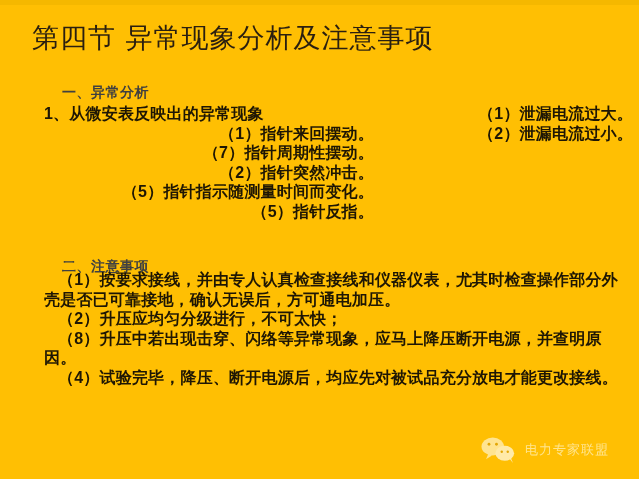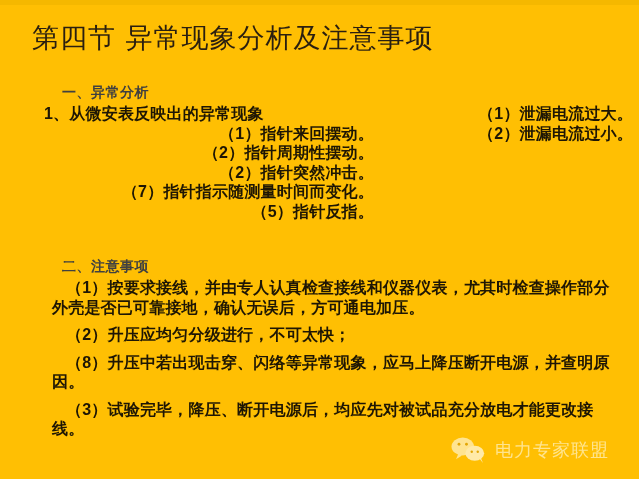--- a/index.html
+++ b/index.html
@@ -110,42 +110,42 @@
     top: 0;
     margin-top: 8px;
   }
   .sec2-body {
     position: absolute;
     left: 44px;
     top: 20px;
     width: 576px;
   }
   .para {
-    margin: 8px;
+    margin: 0;
     text-indent: 14px;
   }
 
   
   .watermark {
     position: absolute;
     right: 30px;
     bottom: 16px;
     display: flex;
     align-items: center;
     gap: 9px;
     opacity: 0.72;
   }
   .wechat-logo {
     width: 36px;
     height: 27px;
     display: block;
   }
   .watermark-text {
     font-family: "DejaVu Sans", "Liberation Sans", sans-serif;
-    font-size: 18px;
+    font-size: 13px;
     font-weight: normal;
     color: #FFF3C4;
     letter-spacing: 1px;
     white-space: nowrap;
   }
 </style>
 </head>
 <body>
 
 <div class="slide">
@@ -156,41 +156,41 @@
 
   <div class="content">
 
     <div class="sec1">
 
       <div class="heading sec1-heading">一、异常分析</div>
 
       <div class="col-left">
         <p class="body-text lvl1">1、从微安表反映出的异常现象</p>
         <p class="body-text lvl2">（1）指针来回摆动。</p>
-        <p class="body-text lvl2">（2）指针周期性摆动。</p>
+        <p class="body-text lvl2">（7）指针周期性摆动。</p>
         <p class="body-text lvl2">（2）指针突然冲击。</p>
-        <p class="body-text lvl2">（7）指针指示随测量时间而变化。</p>
+        <p class="body-text lvl2">（5）指针指示随测量时间而变化。</p>
         <p class="body-text lvl2">（5）指针反指。</p>
       </div>
 
       <div class="col-right">
         <p class="body-text lvl2">（1）泄漏电流过大。</p>
         <p class="body-text lvl2">（2）泄漏电流过小。</p>
       </div>
     </div>
 
     <div class="sec2">
 
       <div class="heading sec2-heading">二、注意事项</div>
 
       <div class="sec2-body">
         <p class="body-text para">（1）按要求接线，并由专人认真检查接线和仪器仪表，尤其时检查操作部分外壳是否已可靠接地，确认无误后，方可通电加压。</p>
         <p class="body-text para">（2）升压应均匀分级进行，不可太快；</p>
         <p class="body-text para">（8）升压中若出现击穿、闪络等异常现象，应马上降压断开电源，并查明原因。</p>
-        <p class="body-text para">（3）试验完毕，降压、断开电源后，均应先对被试品充分放电才能更改接线。</p>
+        <p class="body-text para">（4）试验完毕，降压、断开电源后，均应先对被试品充分放电才能更改接线。</p>
       </div>
     </div>
 
   </div>
 
   <div class="watermark">
     <span>
       <svg class="wechat-logo" viewBox="0 0 48 36" xmlns="http://www.w3.org/2000/svg">
 
         <ellipse cx="17" cy="14" rx="15" ry="12" fill="#FFF6D2" opacity="0.95"></ellipse>

